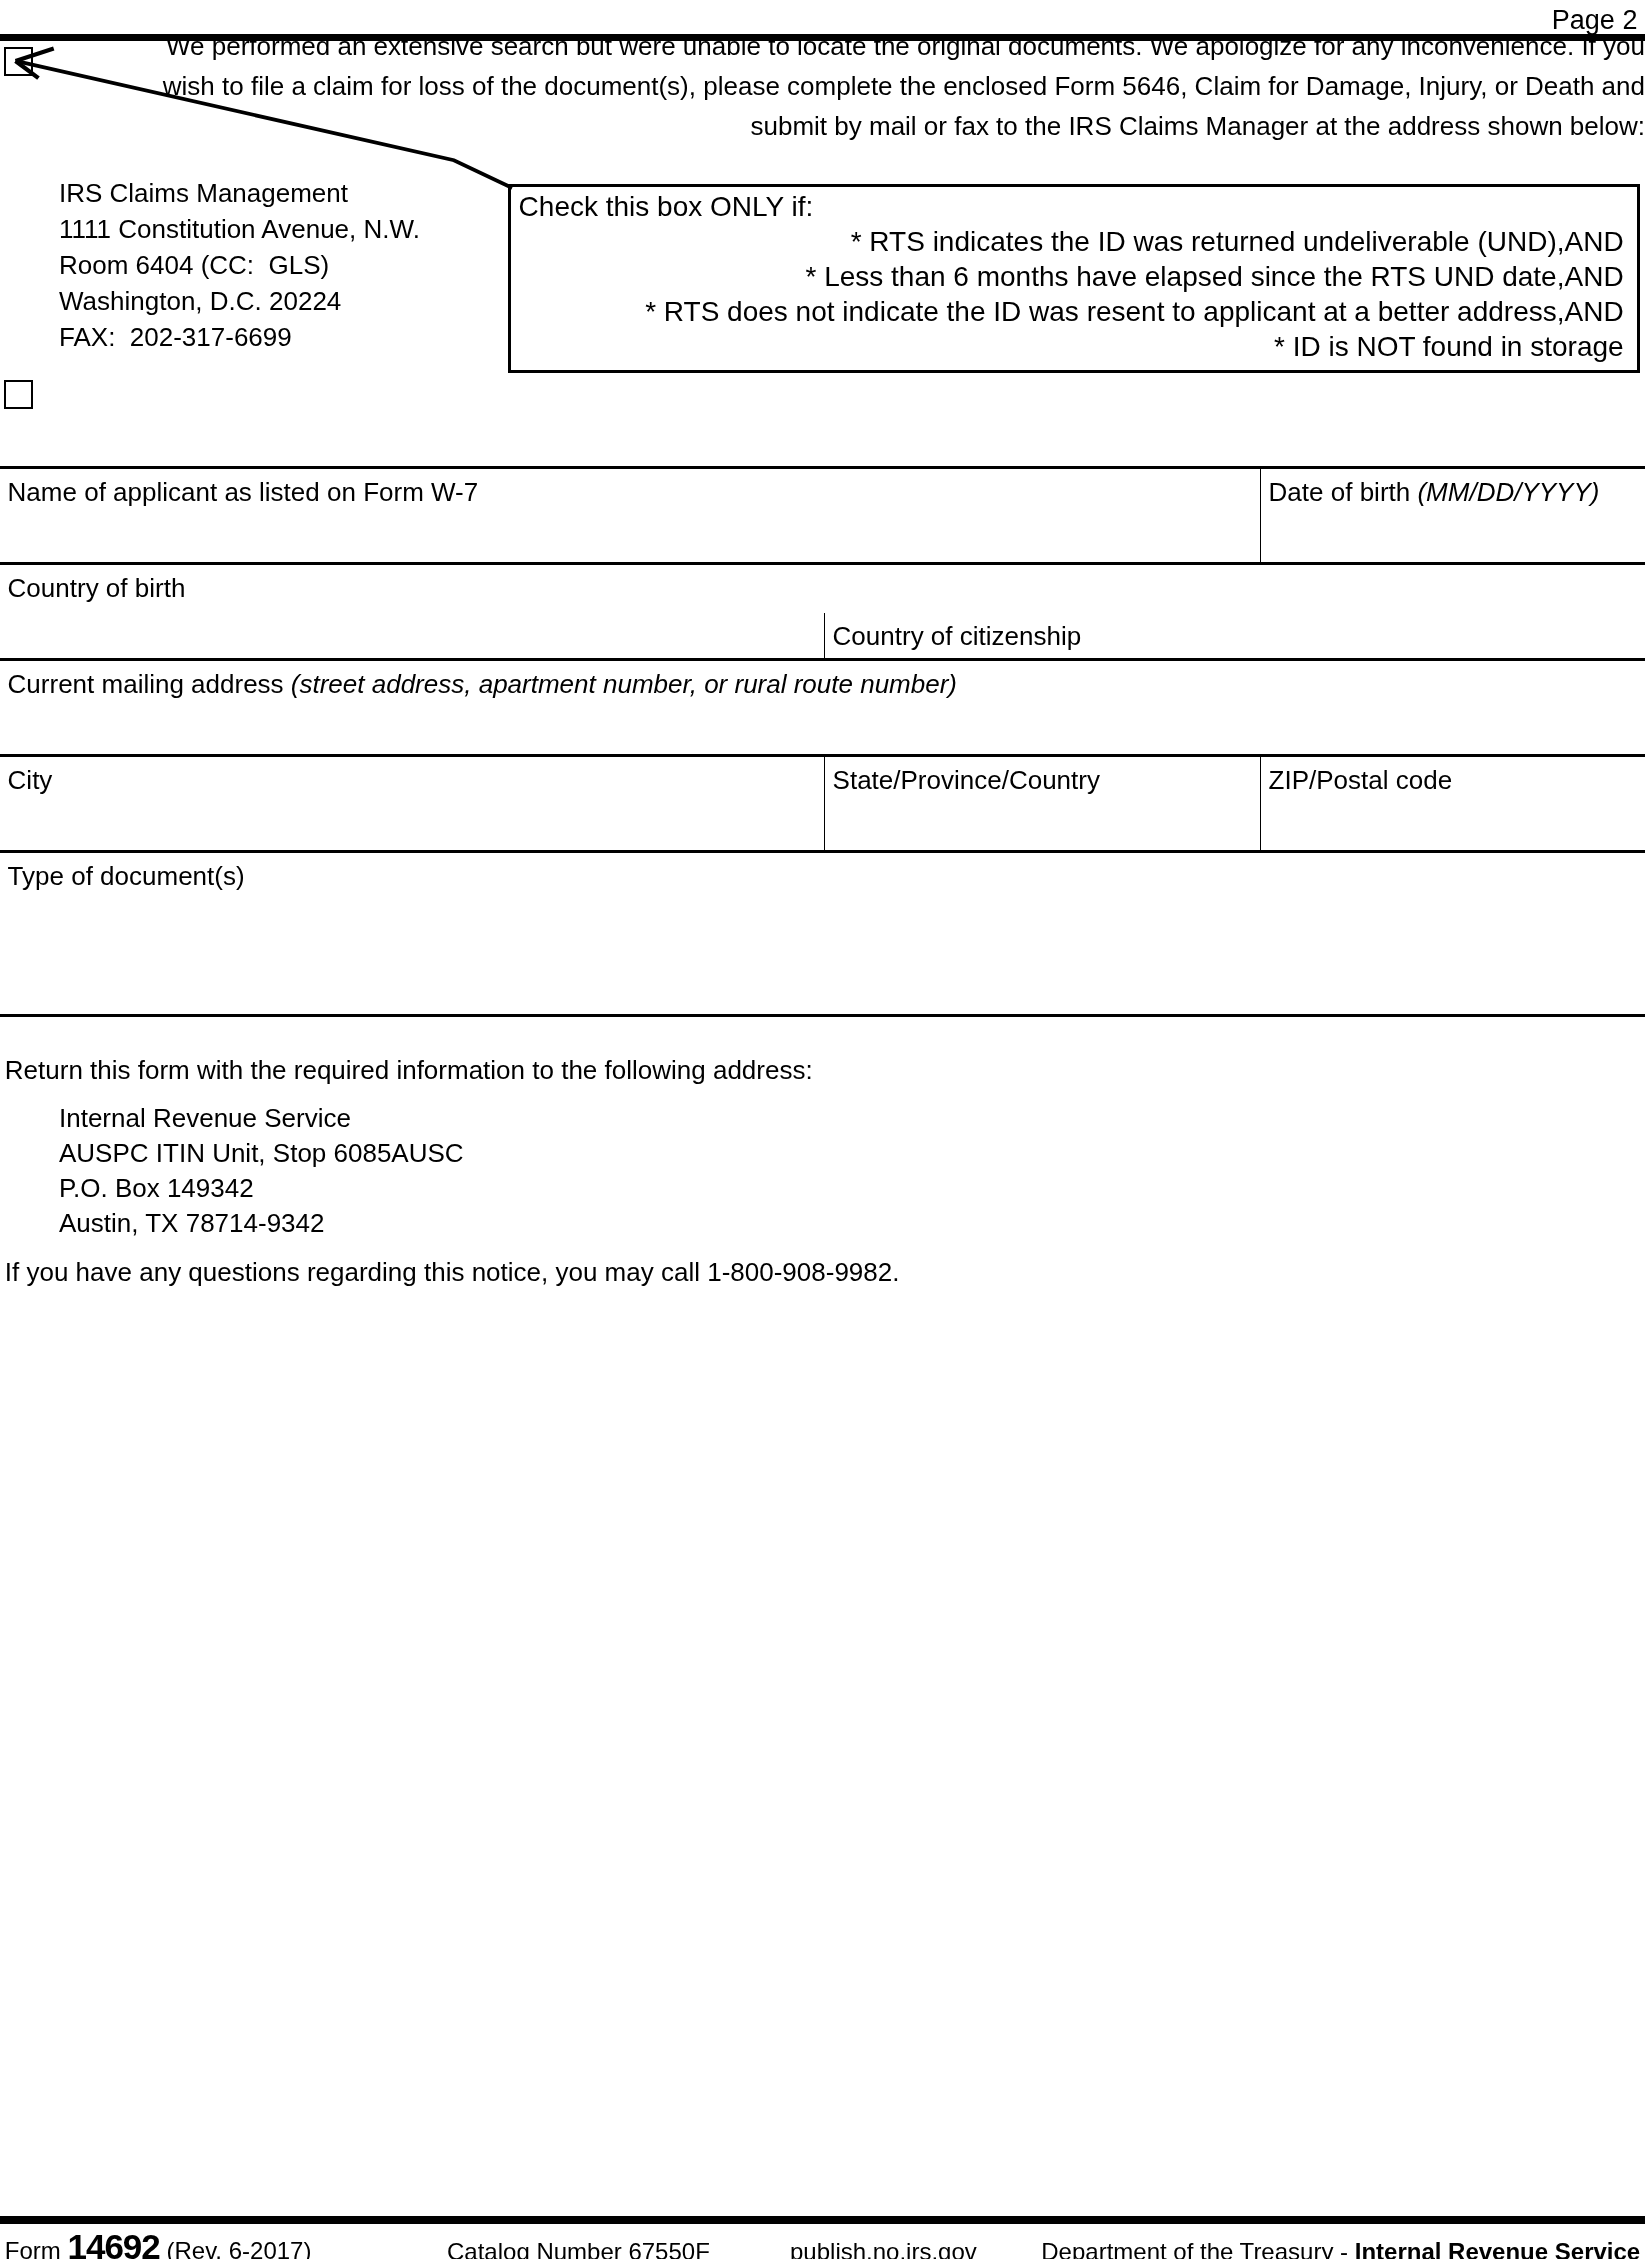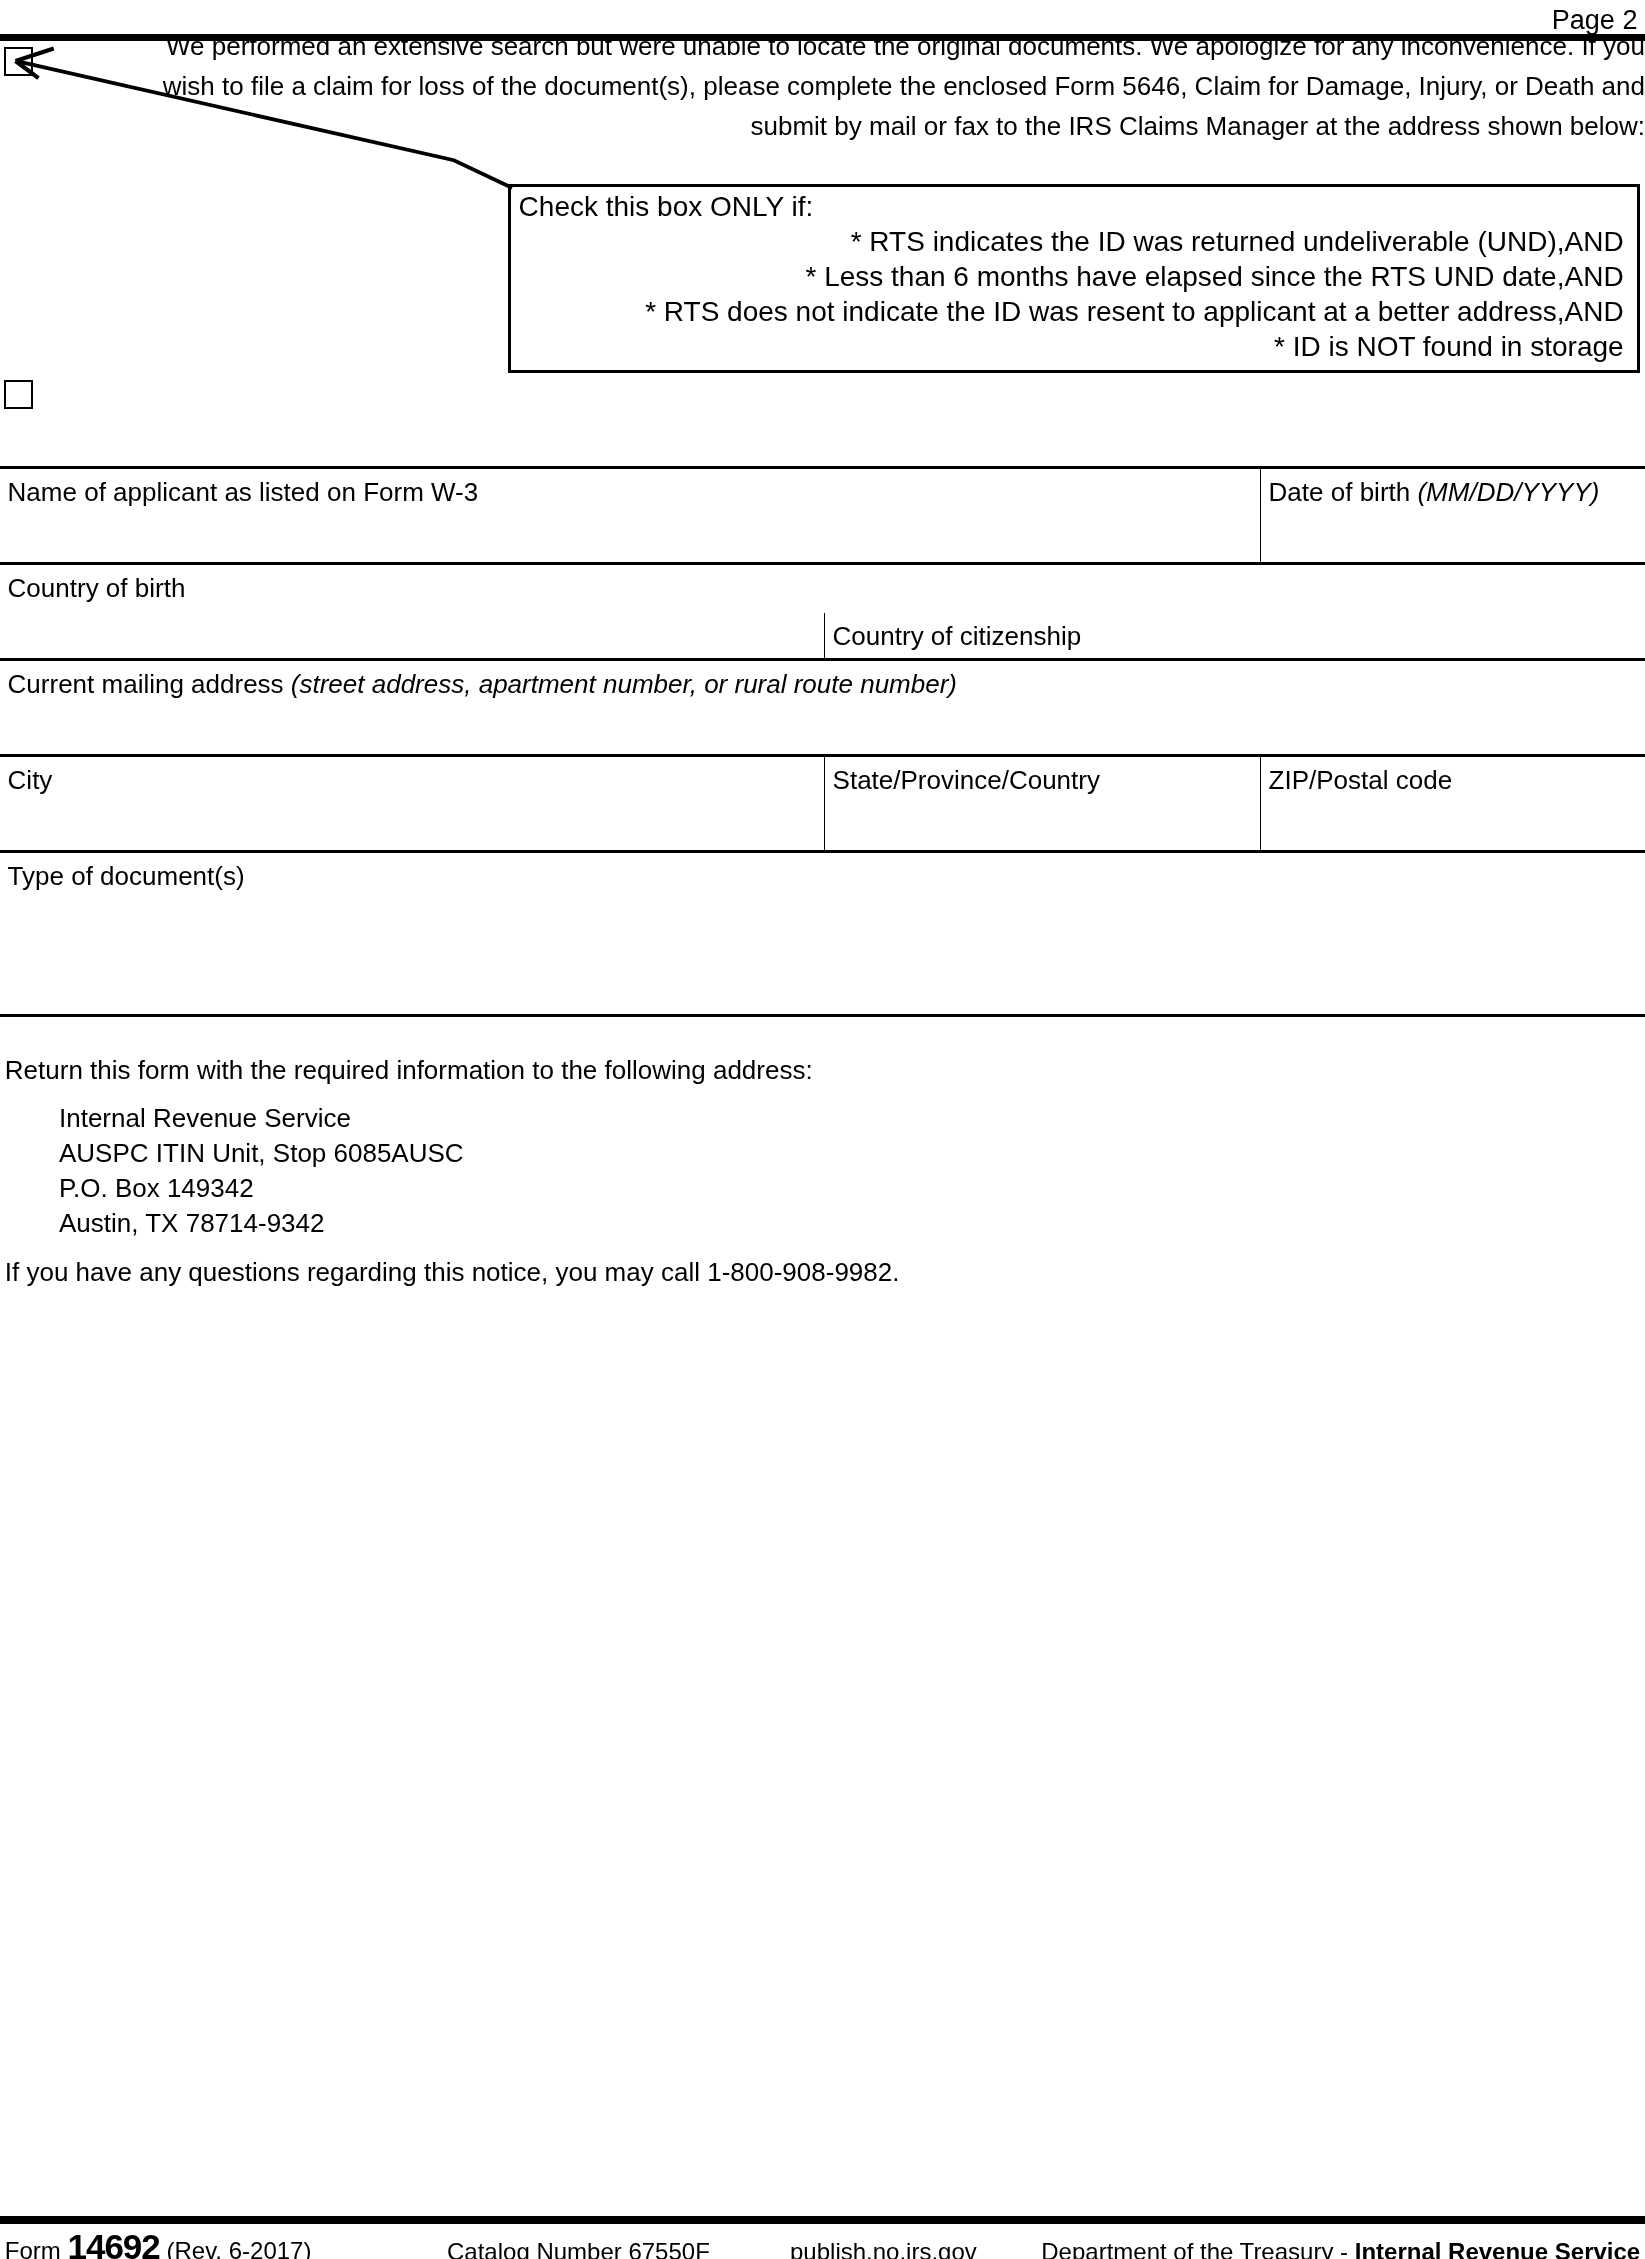--- a/index.html
+++ b/index.html
@@ -72,20 +72,25 @@
 <div class="page">
 
   <div id="page-number">Page 2</div>
   <div id="top-rule" class="rule"></div>
 
   <div id="checkbox-option1" class="checkbox"></div>
   <div id="option1-paragraph" class="para">We performed an extensive search but were unable to locate the original documents. We apologize for any inconvenience. If you
 wish to file a claim for loss of the document(s), please complete the enclosed Form 5646, Claim for Damage, Injury, or Death and
 submit by mail or fax to the IRS Claims Manager at the address shown below:</div>
 
+  <div id="claims-address" class="addr">IRS Claims Management
+1111 Constitution Avenue, N.W.
+Room 6404 (CC:  GLS)
+Washington, D.C. 20224
+FAX:  202-317-6699</div>
 
   <div id="callout-box">
     <div class="callout-title">Check this box ONLY if:</div>
     <div class="callout-line">
       <span>* RTS indicates the ID was returned undeliverable (UND),</span>
       <span>AND</span>
     </div>
     <div class="callout-line">
       <span>* Less than 6 months have elapsed since the RTS UND date,</span>
       <span>AND</span>
@@ -103,21 +108,21 @@
   <svg id="arrow-svg" width="669" height="191" viewBox="0 0 700 200">
     <polyline points="16,24 475,128 536,157" fill="none" stroke="#000" stroke-width="4"></polyline>
     <path d="M16,24 L56,11 M16,24 L40,42" fill="none" stroke="#000" stroke-width="4.5"></path>
   </svg>
 
   <div id="checkbox-option2" class="checkbox"></div>
 
   <div id="info-table">
     <div class="trow r-sm">
       <div class="tcell w1318">
-        <span>Name of applicant as listed on Form W-3</span>
+        <span>Name of applicant as listed on Form W-7</span>
       </div>
       <div class="tcell w403">
         <span>Date of birth </span><span class="hint">(MM/DD/YYYY)</span>
       </div>
     </div>
     <div class="trow r-sm">
       <div class="tcell w862">
         <span>Country of birth</span>
       </div>
       <div class="tcell w859">

